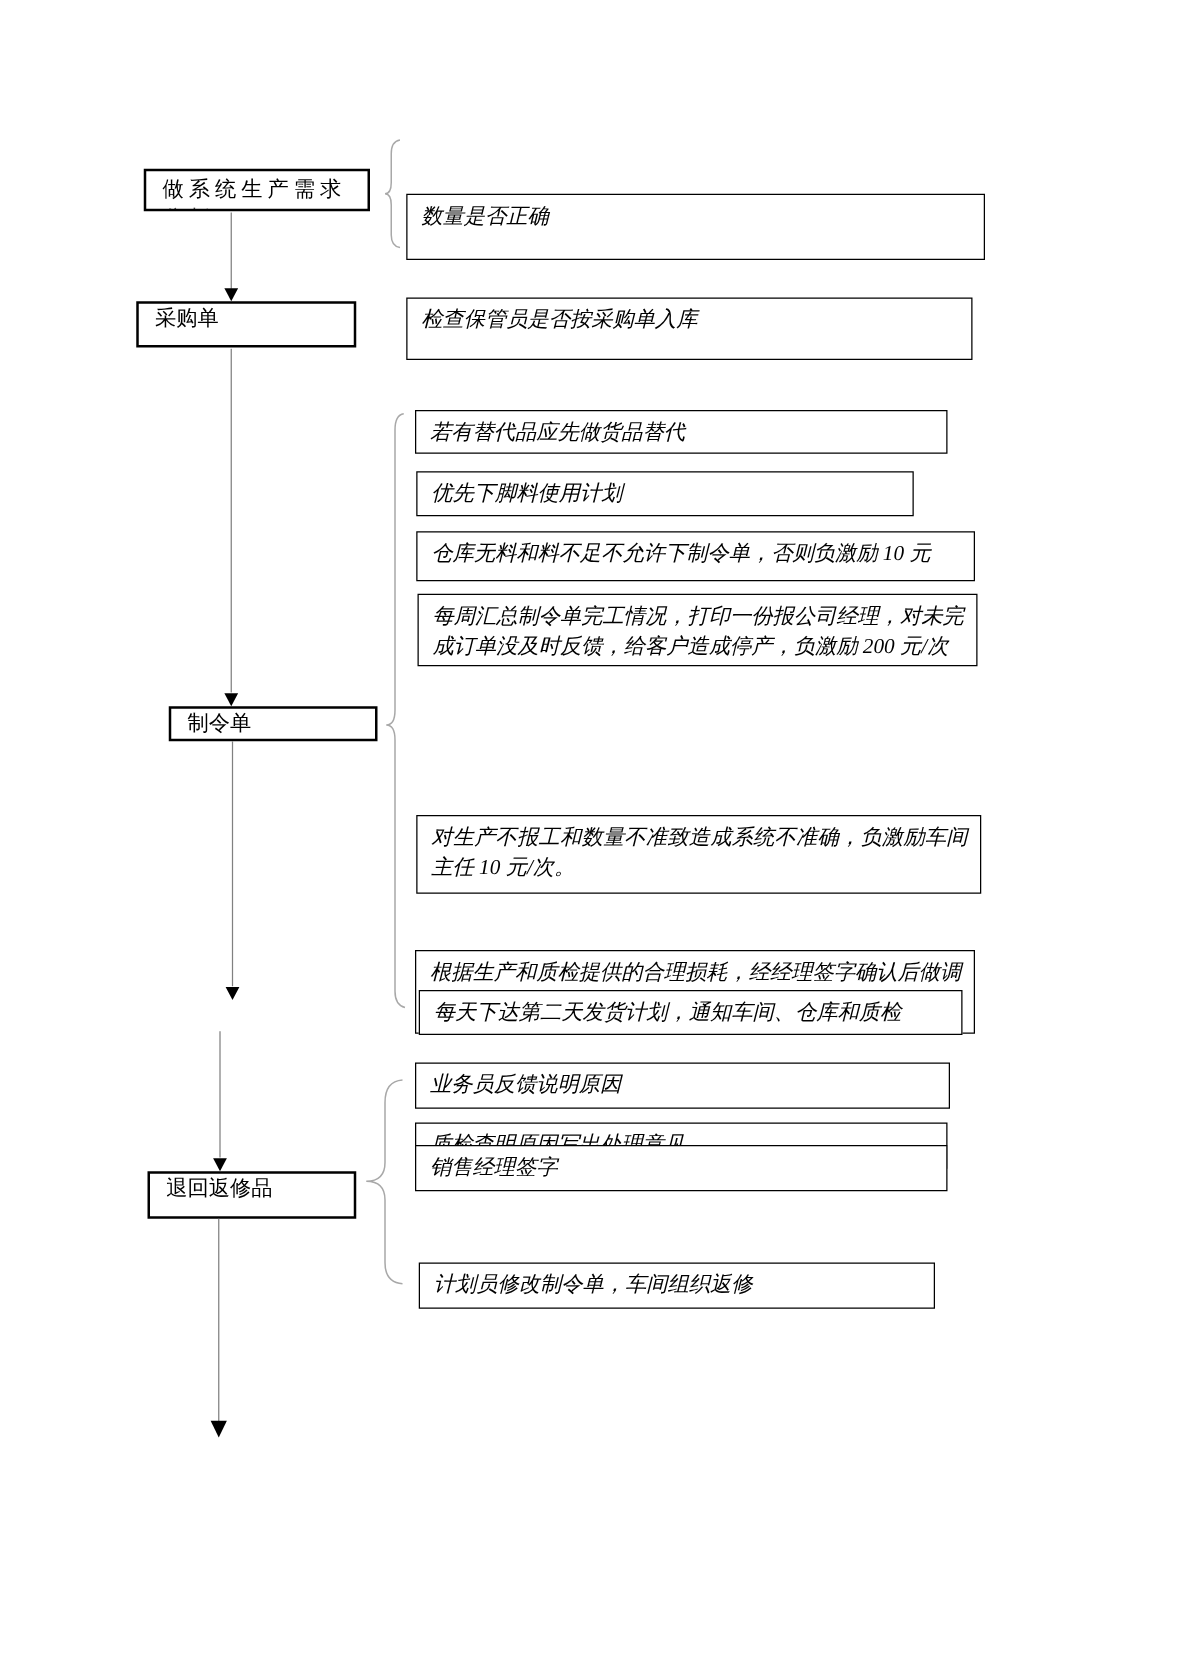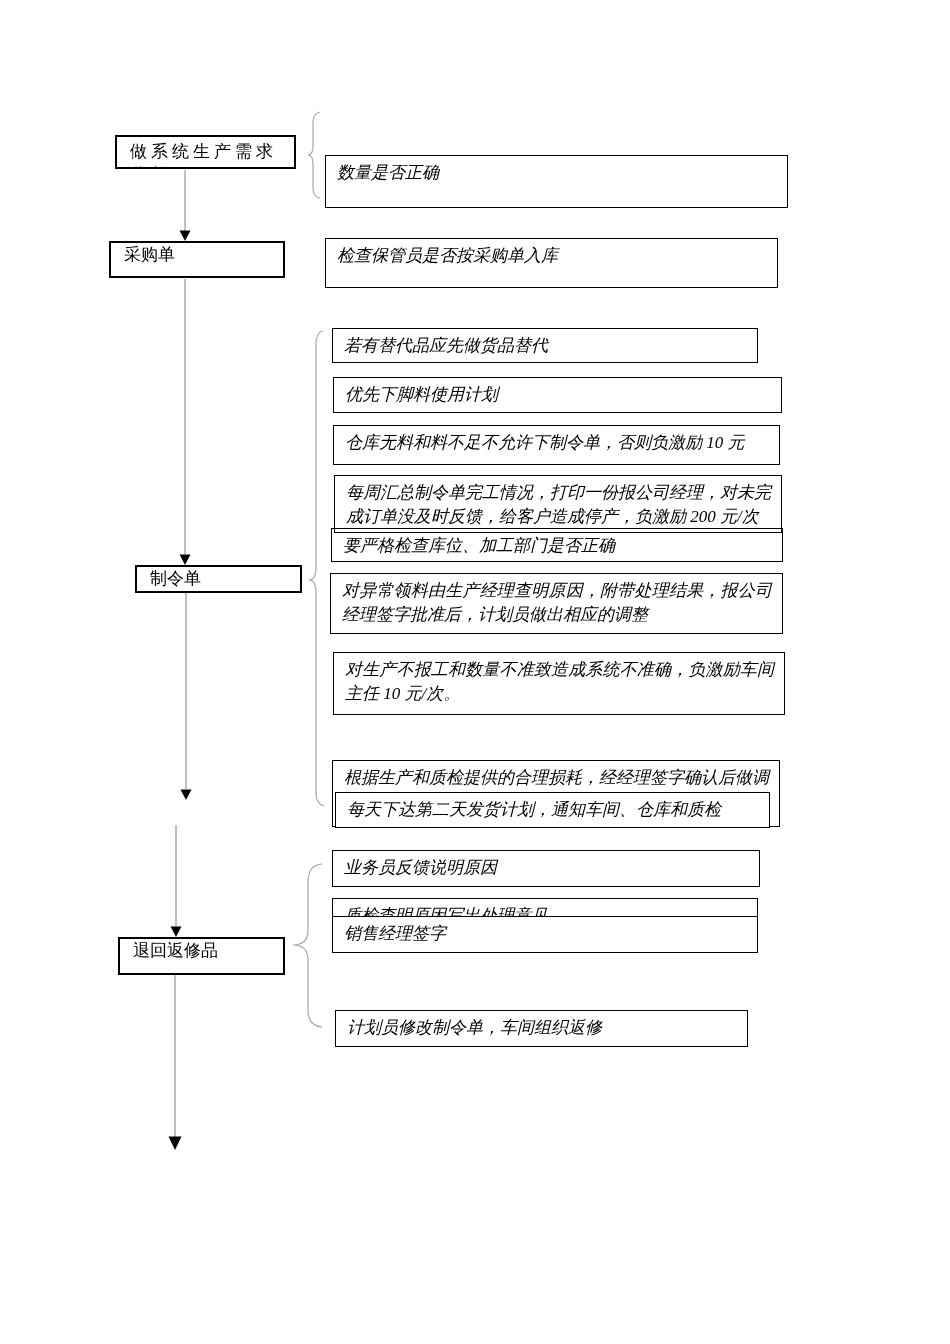--- a/index.html
+++ b/index.html
@@ -76,39 +76,33 @@
   </div>
 
   <div class="note" style="left:325px;top:238px;width:453px;height:50px">
     <span>检查保管员是否按采购单入库</span>
   </div>
 
   <div class="note" style="left:332px;top:328px;width:426px;height:35px">
     <span>若有替代品应先做货品替代</span>
   </div>
 
-  <div class="note" style="left:333px;top:377px;width:449px;height:36px">
+  <div class="note" style="left:333px;top:377px;width:398px;height:36px">
     <span>优先下脚料使用计划</span>
   </div>
 
   <div class="note" style="left:333px;top:425px;width:447px;height:40px">
     <span>仓库无料和料不足不允许下制令单，否则负激励 10 元</span>
   </div>
 
   <div class="note note--clipped" style="left:334px;top:475px;width:448px;height:58px">
     <span>每周汇总制令单完工情况，打印一份报公司经理，对未完成订单没及时反馈，给客户造成停产，负激励 200 元/次</span>
   </div>
 
-  <div class="note note--transparent" style="left:331px;top:528px;width:452px;height:34px">
-    <span>要严格检查库位、加工部门是否正确</span>
-  </div>
 
-  <div class="note" style="left:330px;top:573px;width:453px;height:61px">
-    <span>对异常领料由生产经理查明原因，附带处理结果，报公司经理签字批准后，计划员做出相应的调整</span>
-  </div>
 
   <div class="note" style="left:333px;top:652px;width:452px;height:63px">
     <span>对生产不报工和数量不准致造成系统不准确，负激励车间主任 10 元/次。</span>
   </div>
 
   <div class="note" style="left:332px;top:760px;width:448px;height:67px">
     <span>根据生产和质检提供的合理损耗，经经理签字确认后做调整损耗率</span>
   </div>
 
   <div class="note" style="left:335px;top:792px;width:435px;height:36px">

